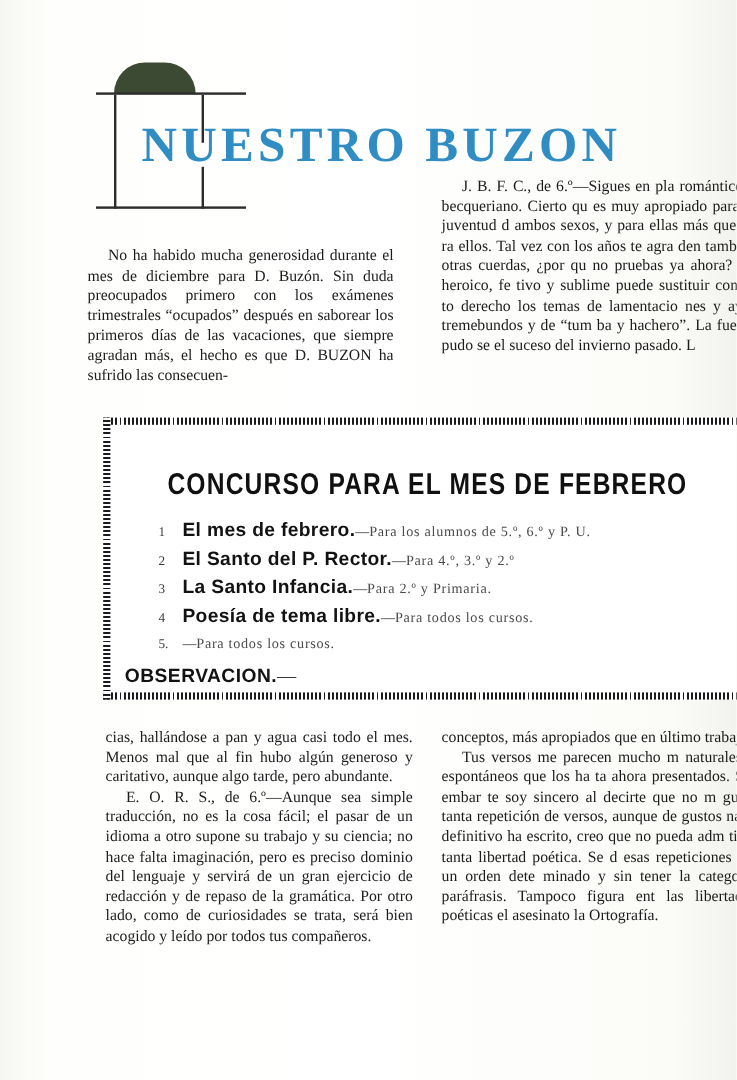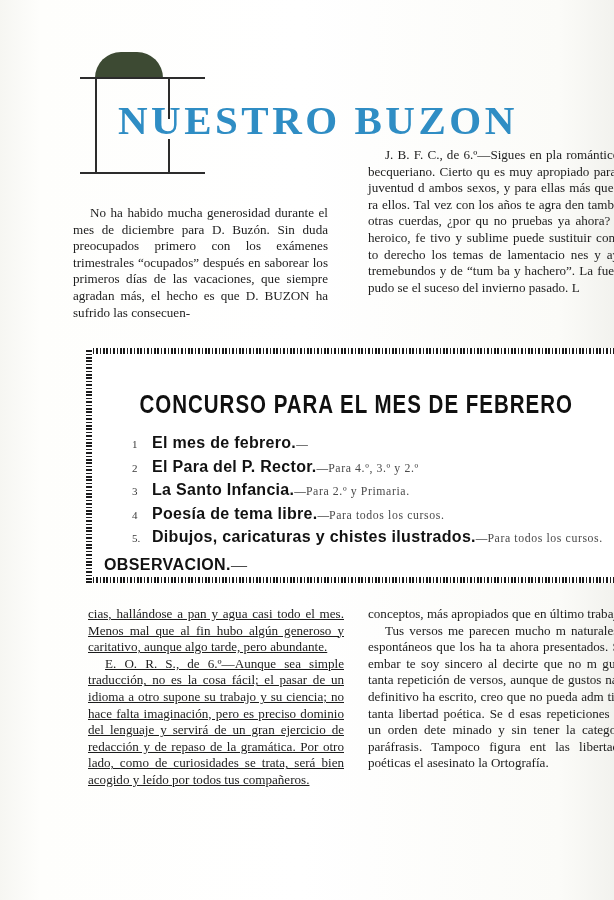--- a/index.html
+++ b/index.html
@@ -110,21 +110,20 @@
   }
   #col-right-top {
     left: 368px;
     top: 147px;
     width: 262px;
   }
   #col-left-bottom {
     left: 88px;
     top: 606px;
     width: 256px;
-    text-decoration: underline;
   }
   #col-right-bottom {
     left: 368px;
     top: 606px;
     width: 262px;
   }
 
   
   #contest-box {
     position: absolute;
@@ -259,46 +258,46 @@
 
     <div id="contest-inner">
       <div id="contest-title">CONCURSO PARA EL MES DE FEBRERO</div>
 
       <div id="contest-list">
 
         <div class="clist-row">
           <span class="clist-num">1</span>
           <span class="clist-title">El mes de febrero.</span>
           <span class="clist-dash">—</span>
+          <span class="clist-desc">Para los alumnos de 5.º, 6.º y P. U.</span>
         </div>
 
         <div class="clist-row">
           <span class="clist-num">2</span>
-          <span class="clist-title">El Para del P. Rector.</span>
+          <span class="clist-title">El Santo del P. Rector.</span>
           <span class="clist-dash">—</span>
           <span class="clist-desc">Para 4.º, 3.º y 2.º</span>
         </div>
 
         <div class="clist-row">
           <span class="clist-num">3</span>
           <span class="clist-title">La Santo Infancia.</span>
           <span class="clist-dash">—</span>
           <span class="clist-desc">Para 2.º y Primaria.</span>
         </div>
 
         <div class="clist-row">
           <span class="clist-num">4</span>
           <span class="clist-title">Poesía de tema libre.</span>
           <span class="clist-dash">—</span>
           <span class="clist-desc">Para todos los cursos.</span>
         </div>
 
         <div class="clist-row">
           <span class="clist-num">5.</span>
-          <span class="clist-title">Dibujos, caricaturas y chistes ilustrados.</span>
           <span class="clist-dash">—</span>
           <span class="clist-desc">Para todos los cursos.</span>
         </div>
 
         <div id="observation-row">
           <span class="clist-title">OBSERVACION.</span>
           <span class="clist-dash">—</span>
         </div>
 
       </div>

